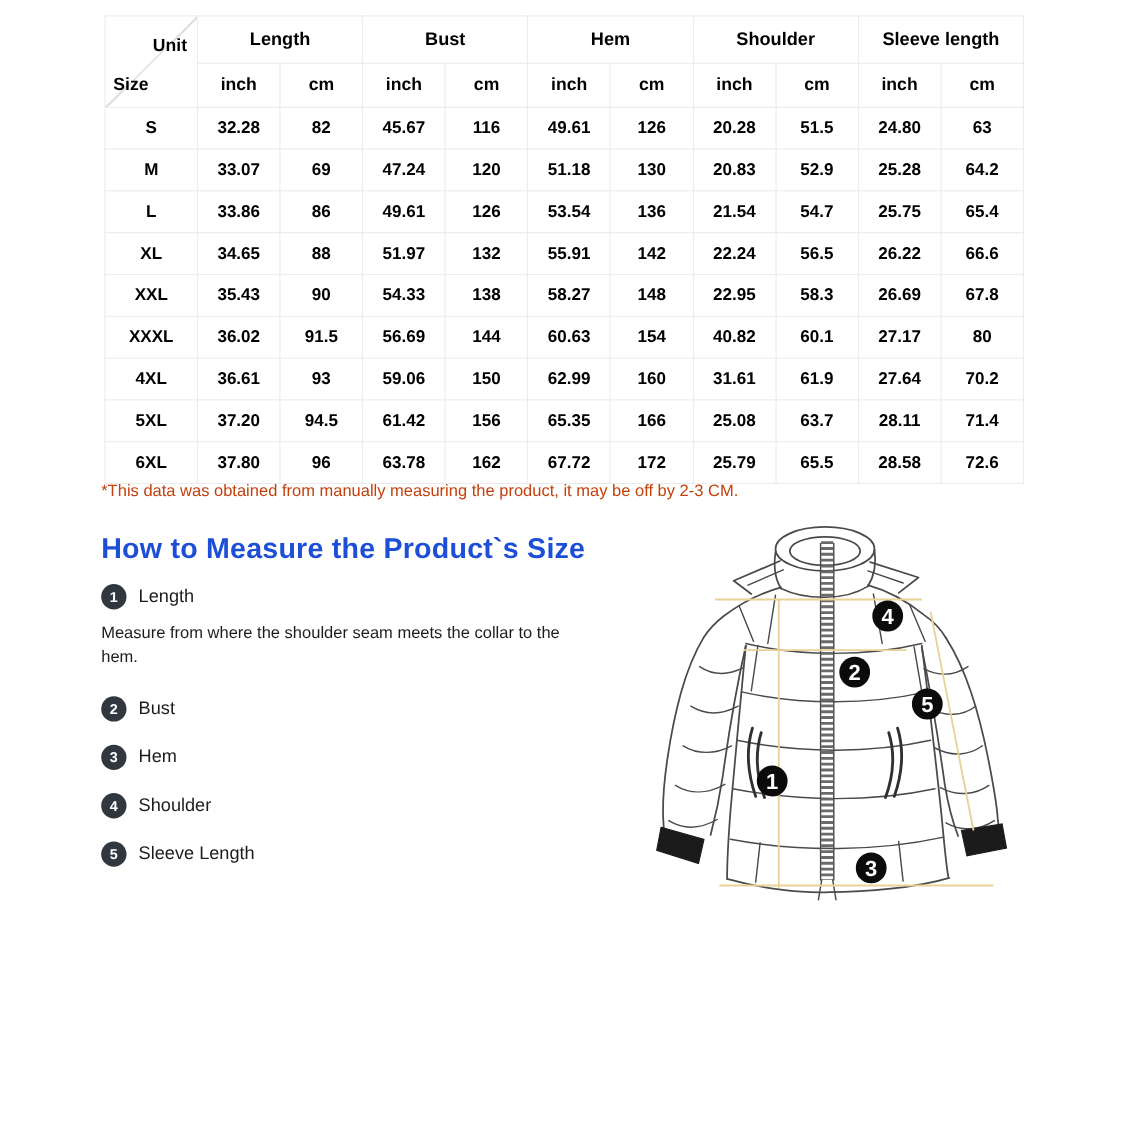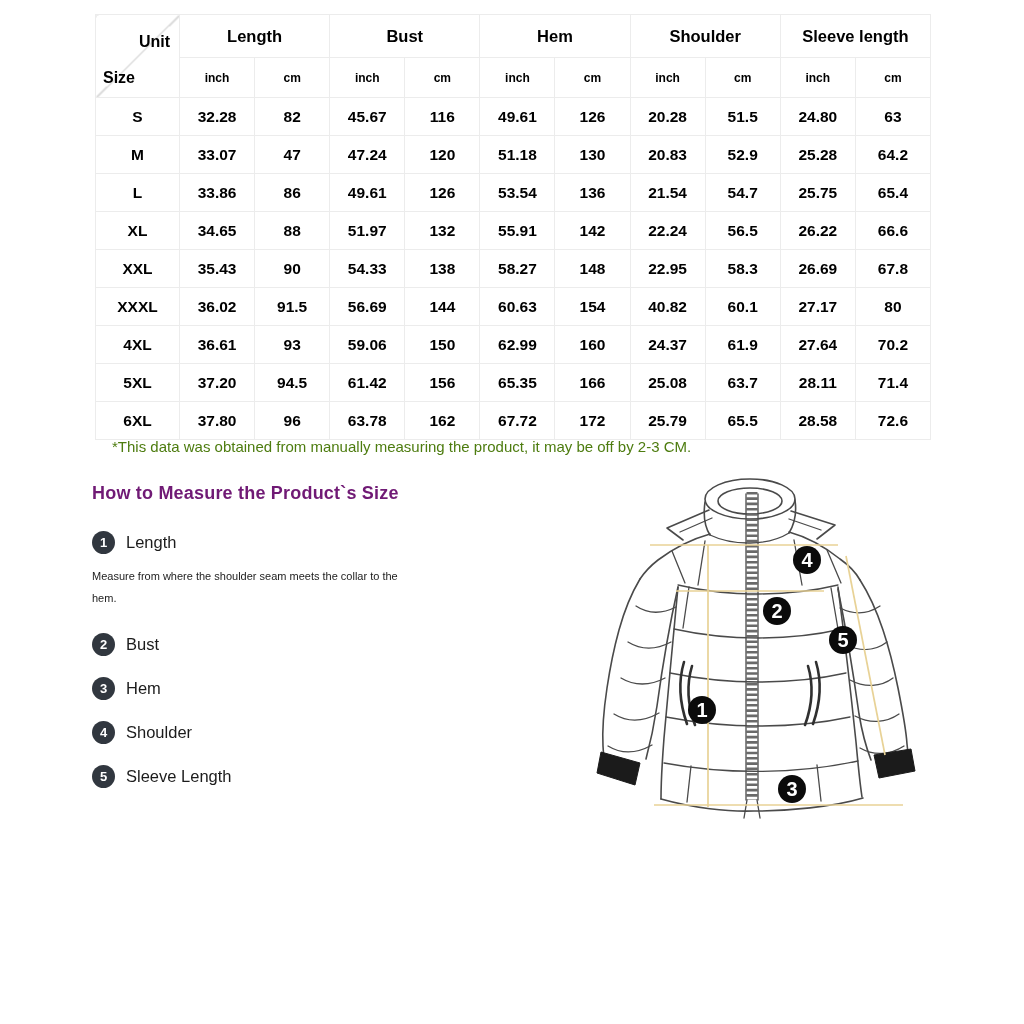--- a/index.html
+++ b/index.html
@@ -11,48 +11,48 @@
   table.size-table {
     position: absolute; left: 95px; top: 14px; width: 836px;
     border-collapse: collapse; table-layout: fixed;
   }
   .size-table col.c-size { width: 84px; }
   .size-table th, .size-table td {
     border: 1px solid #ececec; text-align: center; vertical-align: middle;
     color: #000; font-weight: 700; padding: 0;
   }
   .size-table thead tr.group-row th { height: 43px; font-size: 16.5px; }
-  .size-table thead tr.unit-row th { height: 40px; font-size: 12px; }
+  .size-table thead tr.unit-row th { height: 40px; font-size: 16px; }
   .size-table tbody td { height: 38px; font-size: 15.5px; }
   .corner-cell { position: relative; padding: 0;
     background:
       linear-gradient(to bottom right,
         #ffffff calc(50% - 0.8px),
         #dcdcdc calc(50% - 0.8px),
         #dcdcdc calc(50% + 0.8px),
         #ffffff calc(50% + 0.8px));
   }
   .corner-unit { position: absolute; top: 18px; right: 9px; font-size: 16px; font-weight: 700; }
   .corner-size { position: absolute; bottom: 10px; left: 7px; font-size: 16px; font-weight: 700; }
 
   
-  .footnote { position: absolute; left: 92px; top: 438px; font-size: 15px; color: #4d7c0f; margin-left: 20px; }
+  .footnote { position: absolute; left: 92px; top: 438px; font-size: 15px; color: #c2410c; }
 
   
-  .measure-heading { position: absolute; left: 92px; top: 483px; font-size: 18px; font-weight: 600; color: #701a75; letter-spacing: 0.2px; }
+  .measure-heading { position: absolute; left: 92px; top: 483px; font-size: 26px; font-weight: 600; color: #1d4ed8; letter-spacing: 0.2px; }
   .measure-list { position: absolute; left: 92px; top: 531px; width: 470px; }
   .measure-item { margin-bottom: 21px; }
   .item-header { display: flex; align-items: center; gap: 11px; margin-bottom: 11px; }
   .num-badge {
     width: 23px; height: 23px; border-radius: 50%; background: #31373f;
     color: #fff; font-size: 13px; font-weight: 700;
     display: flex; align-items: center; justify-content: center; flex: 0 0 23px;
   }
   .item-label { font-size: 16.5px; color: #1c1c1c; }
-  .item-desc { font-size: 11px; line-height: 22px; color: #1c1c1c; white-space: pre-line; margin-bottom: 24px; }
+  .item-desc { font-size: 15px; line-height: 22px; color: #1c1c1c; white-space: pre-line; margin-bottom: 24px; }
   .measure-item:last-child .item-desc { margin-bottom: 0; }
 
   
   .jacket-wrap { position: absolute; left: 588px; top: 466px; width: 344px; height: 374px; }
   .jacket-wrap svg { display: block; }
   .ln { fill: none; stroke: #4a4a4a; stroke-width: 1.6; stroke-linecap: round; stroke-linejoin: round; }
   .seam { fill: none; stroke: #4a4a4a; stroke-width: 1.3; stroke-linecap: round; }
   .pocket { fill: none; stroke: #303030; stroke-width: 2.6; stroke-linecap: round; }
   .guide { fill: none; stroke: #e8d296; stroke-width: 1.7; }
   .marker-circle { fill: #0b0b0b; }
@@ -113,21 +113,21 @@
           <td>49.61</td>
           <td>126</td>
           <td>20.28</td>
           <td>51.5</td>
           <td>24.80</td>
           <td>63</td>
         </tr>
         <tr>
           <td>M</td>
           <td>33.07</td>
-          <td>47</td>
+          <td>69</td>
           <td>47.24</td>
           <td>120</td>
           <td>51.18</td>
           <td>130</td>
           <td>20.83</td>
           <td>52.9</td>
           <td>25.28</td>
           <td>64.2</td>
         </tr>
         <tr>
@@ -183,21 +183,21 @@
           <td>80</td>
         </tr>
         <tr>
           <td>4XL</td>
           <td>36.61</td>
           <td>93</td>
           <td>59.06</td>
           <td>150</td>
           <td>62.99</td>
           <td>160</td>
-          <td>24.37</td>
+          <td>31.61</td>
           <td>61.9</td>
           <td>27.64</td>
           <td>70.2</td>
         </tr>
         <tr>
           <td>5XL</td>
           <td>37.20</td>
           <td>94.5</td>
           <td>61.42</td>
           <td>156</td>

